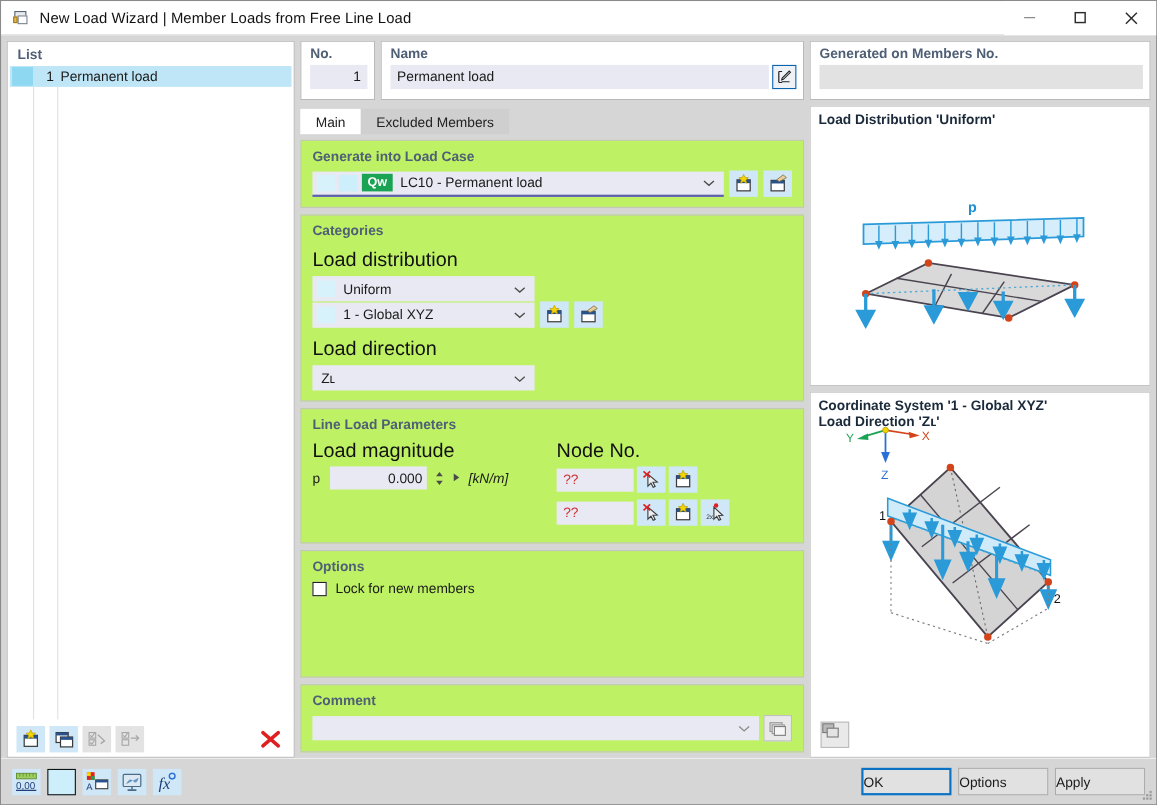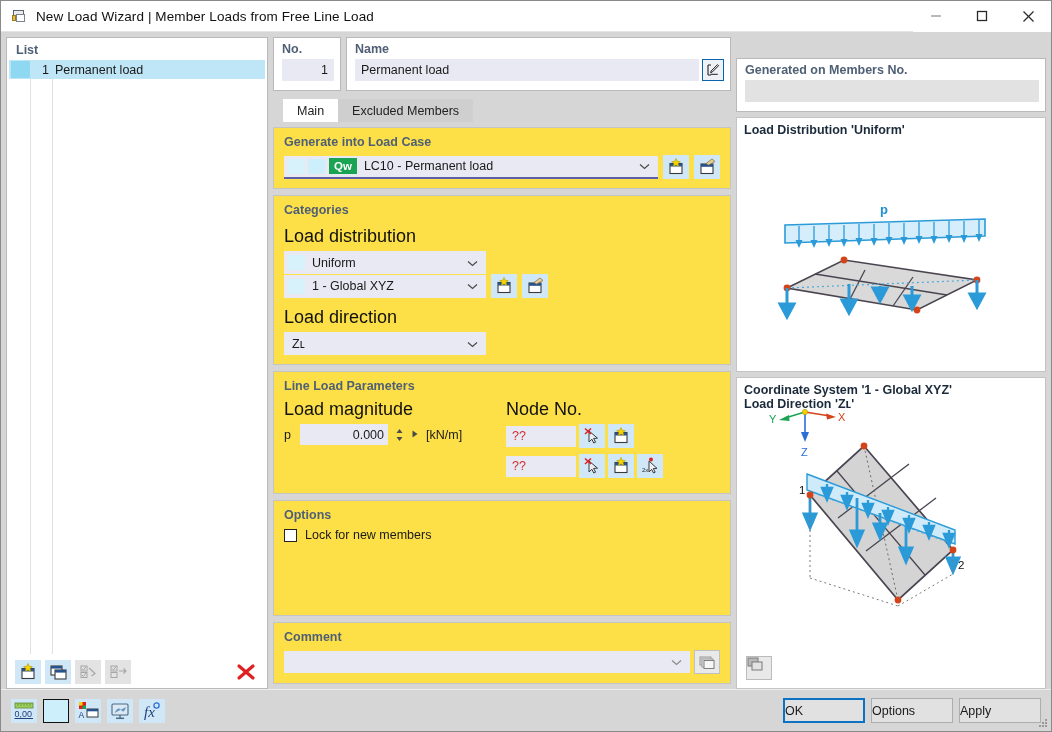--- a/index.html
+++ b/index.html
@@ -144,29 +144,29 @@
   }
 
   
   .tabs { display: flex; height: 23px; margin-top: 3px; align-items: flex-end; }
   .tab {
     height: 23px; padding: 0 14px;
     display: flex; align-items: center;
     font-size: 12.5px; color: #222;
     background: #cfcfcf;
   }
-  .tab.active { background: #ffffff; margin-left: 10px; }
+  .tab.active { background: #ffffff; }
 
   .tab-content {
     flex: 1; display: flex; flex-direction: column; gap: 6px;
     overflow: hidden;
   }
 
   .panel {
-    background: #fde047; border: 1px solid #c4c4c4;
+    background: #bef264; border: 1px solid #c4c4c4;
     padding: 7px 10px 9px 10px;
   }
   .panel-title {
     font-size: 12.5px; font-weight: bold; color: #4f5f75; margin-bottom: 6px;
   }
   .sub-label { font-size: 18px; color: #111; margin: 9px 0 4px 0; }
   .sub-label:first-child { margin-top: 0; }
 
   
   .combo {
@@ -193,21 +193,21 @@
   .llp-left { width: 222px; }
   .llp-right { flex: 1; }
   .mag-row { display: flex; align-items: center; gap: 6px; margin-top: 2px; }
   .mag-sym { width: 10px; font-size: 12.5px; }
   .mag-field {
     width: 88px; height: 21px; background: #e8e9f2;
     display: flex; align-items: center; justify-content: flex-end;
     padding-right: 4px; font-size: 12.5px;
   }
   .spin { display: flex; flex-direction: column; align-items: center; width: 10px; }
-  .unit { font-size: 12.5px; }
+  .unit { font-size: 12.5px; font-style: italic; }
   .node-row { display: flex; align-items: center; gap: 3px; margin-bottom: 6px; }
   .node-field {
     width: 70px; height: 21px; background: #e8e9f2;
     display: flex; align-items: center; padding-left: 6px;
     color: #d03030; font-size: 12.5px;
   }
 
   .chk-row { display: flex; align-items: center; gap: 8px; margin-top: 4px; }
   .chkbox { width: 13px; height: 13px; border: 1.3px solid #222; background: #fff; }
 
@@ -218,21 +218,21 @@
   }
   .comment-field .chev { margin-left: auto; margin-right: 8px; }
 
   
   .right-pane {
     flex: 1; display: flex; flex-direction: column; gap: 5px;
     min-width: 0;
   }
   .gen-box {
     background: #fff; border: 1px solid #b9b9b9;
-    padding: 4px 6px 6px 8px; height: 54px; flex: 0 0 54px; margin-top: 21px;
+    padding: 4px 6px 6px 8px; height: 54px; flex: 0 0 54px;
   }
   .gen-field { background: #e2e2e2; height: 22px; }
   .viz {
     background: #ffffff; border: 1px solid #c4c4c4;
     position: relative; overflow: hidden;
   }
   .viz-a { height: 255px; flex: 0 0 255px; }
   .viz-b { flex: 1; }
   .viz-title {
     position: absolute; left: 7px; top: 5px;

